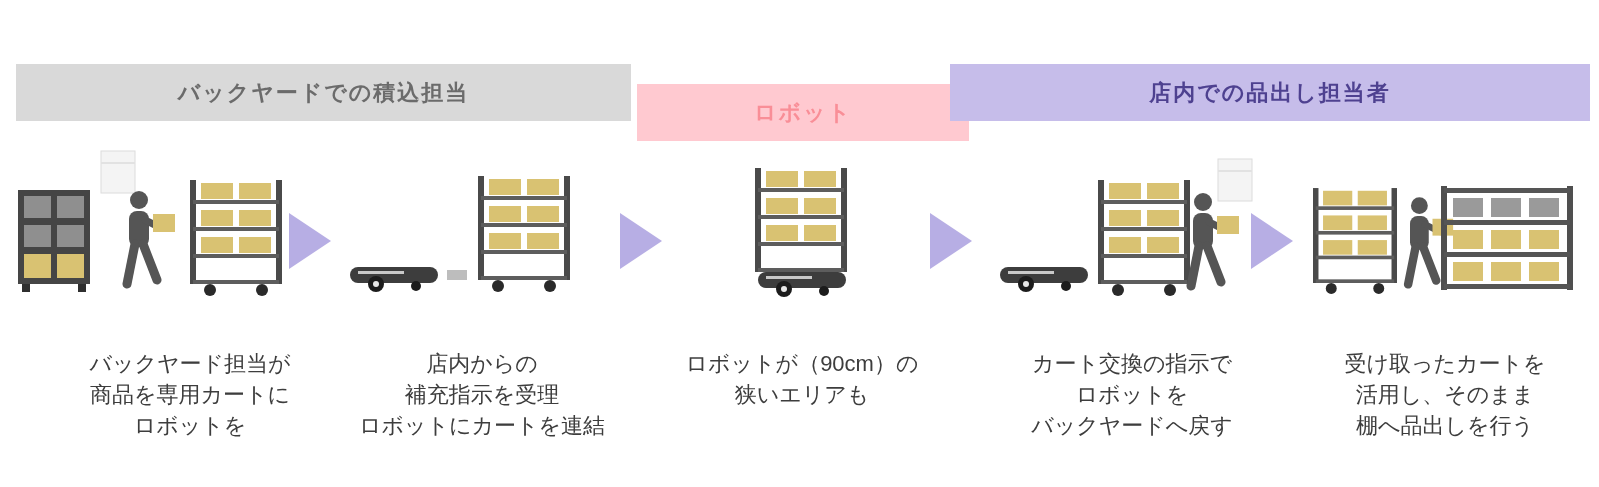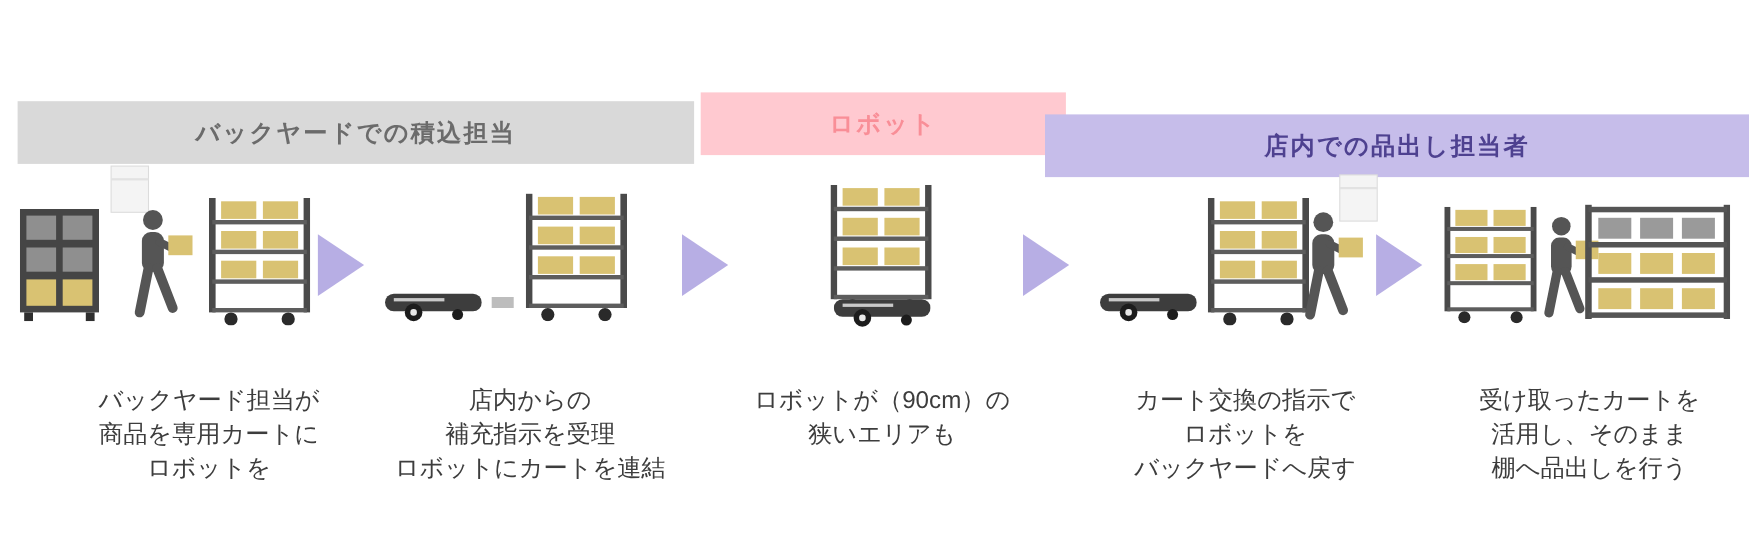--- a/index.html
+++ b/index.html
@@ -5,23 +5,23 @@
   html,body{margin:0;padding:0;background:#ffffff;}
   #stage{
     position:relative;width:1599px;height:487px;background:#ffffff;overflow:hidden;
     font-family:"Liberation Sans","DejaVu Sans",sans-serif;
   }
   
   .lane{
     position:absolute;top:64px;height:57px;display:flex;align-items:center;justify-content:center;
     font-size:22px;font-weight:bold;letter-spacing:2px;
   }
-  .lane-gray{left:16px;width:615px;background:var(--header-gray-bg);color:var(--header-gray-text);margin-top:28px;}
+  .lane-gray{left:16px;width:615px;background:var(--header-gray-bg);color:var(--header-gray-text);}
   .lane-pink{left:637px;width:332px;background:var(--robot-pink-bg);color:var(--robot-pink-text);margin-top:20px;}
-  .lane-purple{left:950px;width:640px;background:var(--purple-bg);color:var(--purple-text);margin-top:40px;}
+  .lane-purple{left:950px;width:640px;background:var(--purple-bg);color:var(--purple-text);}
   
   .caption{
     position:absolute;top:348px;width:340px;text-align:center;
     font-size:22px;line-height:31px;color:var(--caption-text);font-weight:normal;
   }
   .caption div{white-space:nowrap;}
   
   .arrow{
     position:absolute;top:213px;width:0;height:0;
     border-top:28px solid transparent;border-bottom:28px solid transparent;

